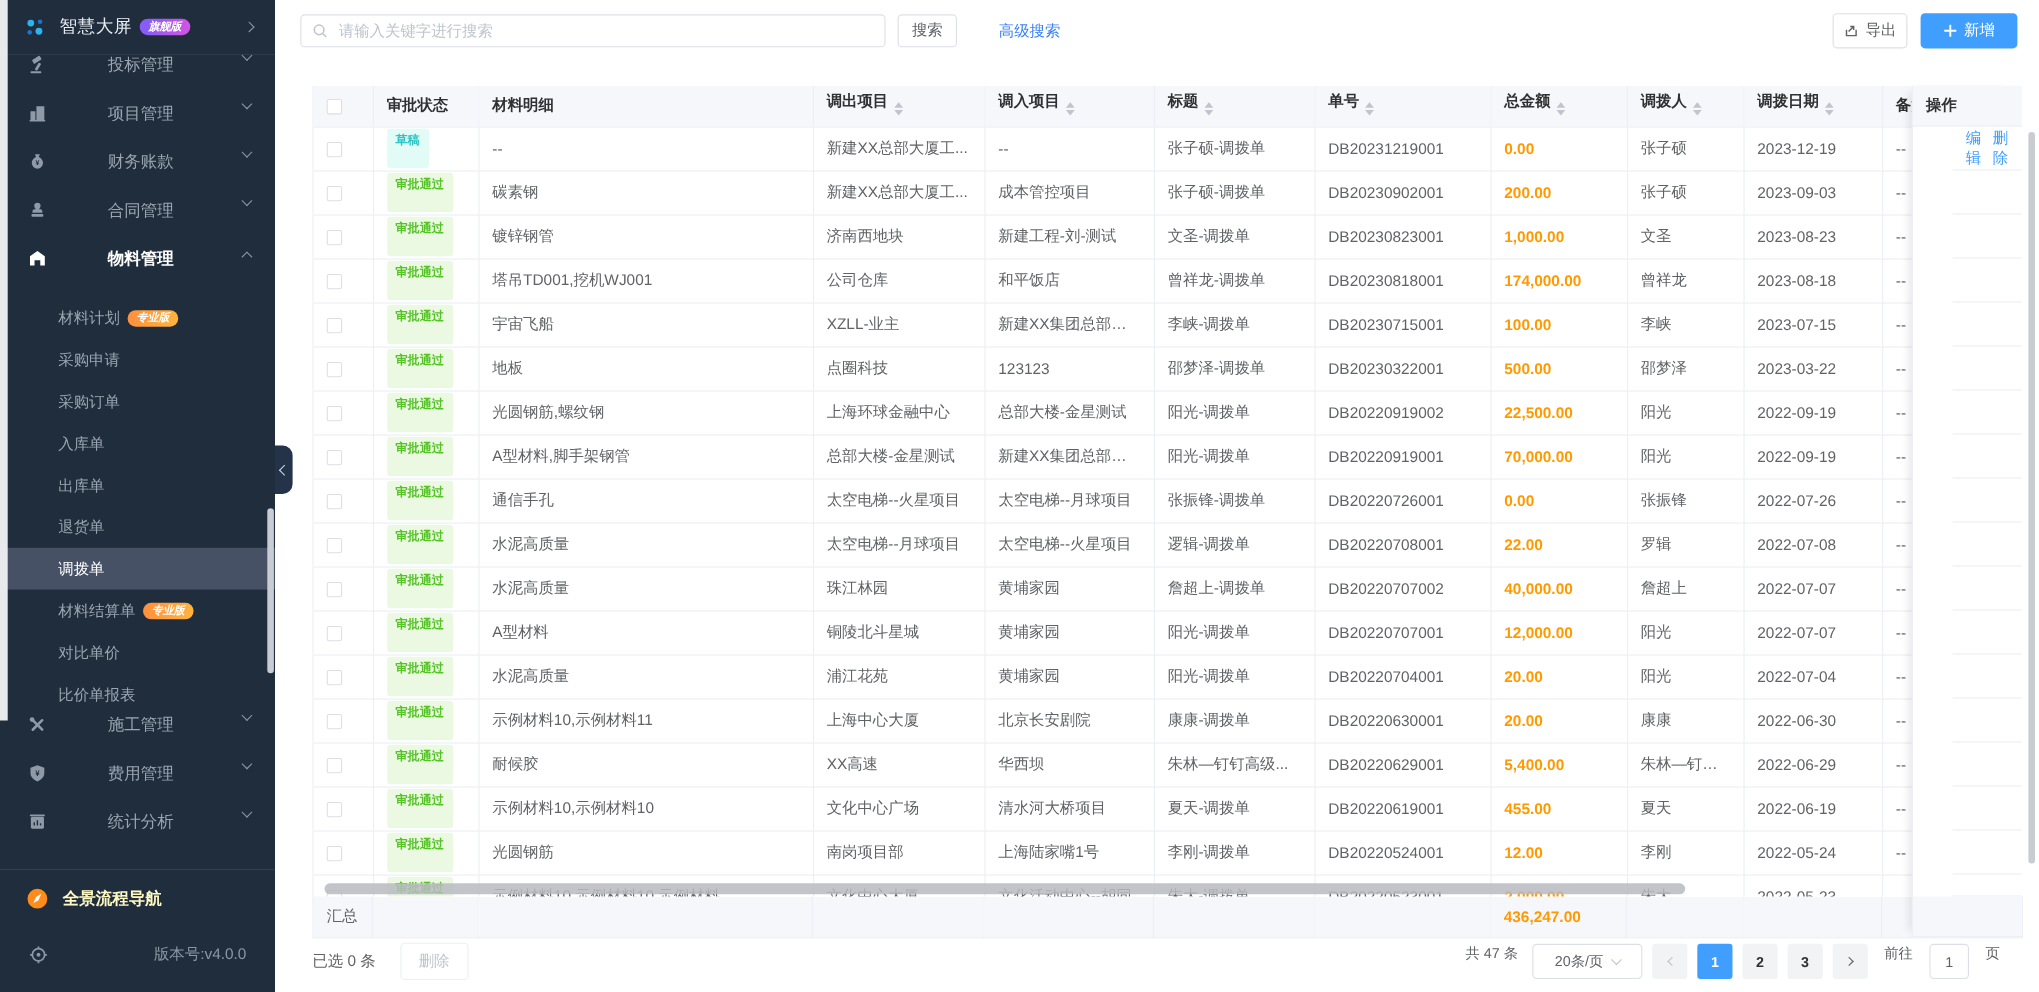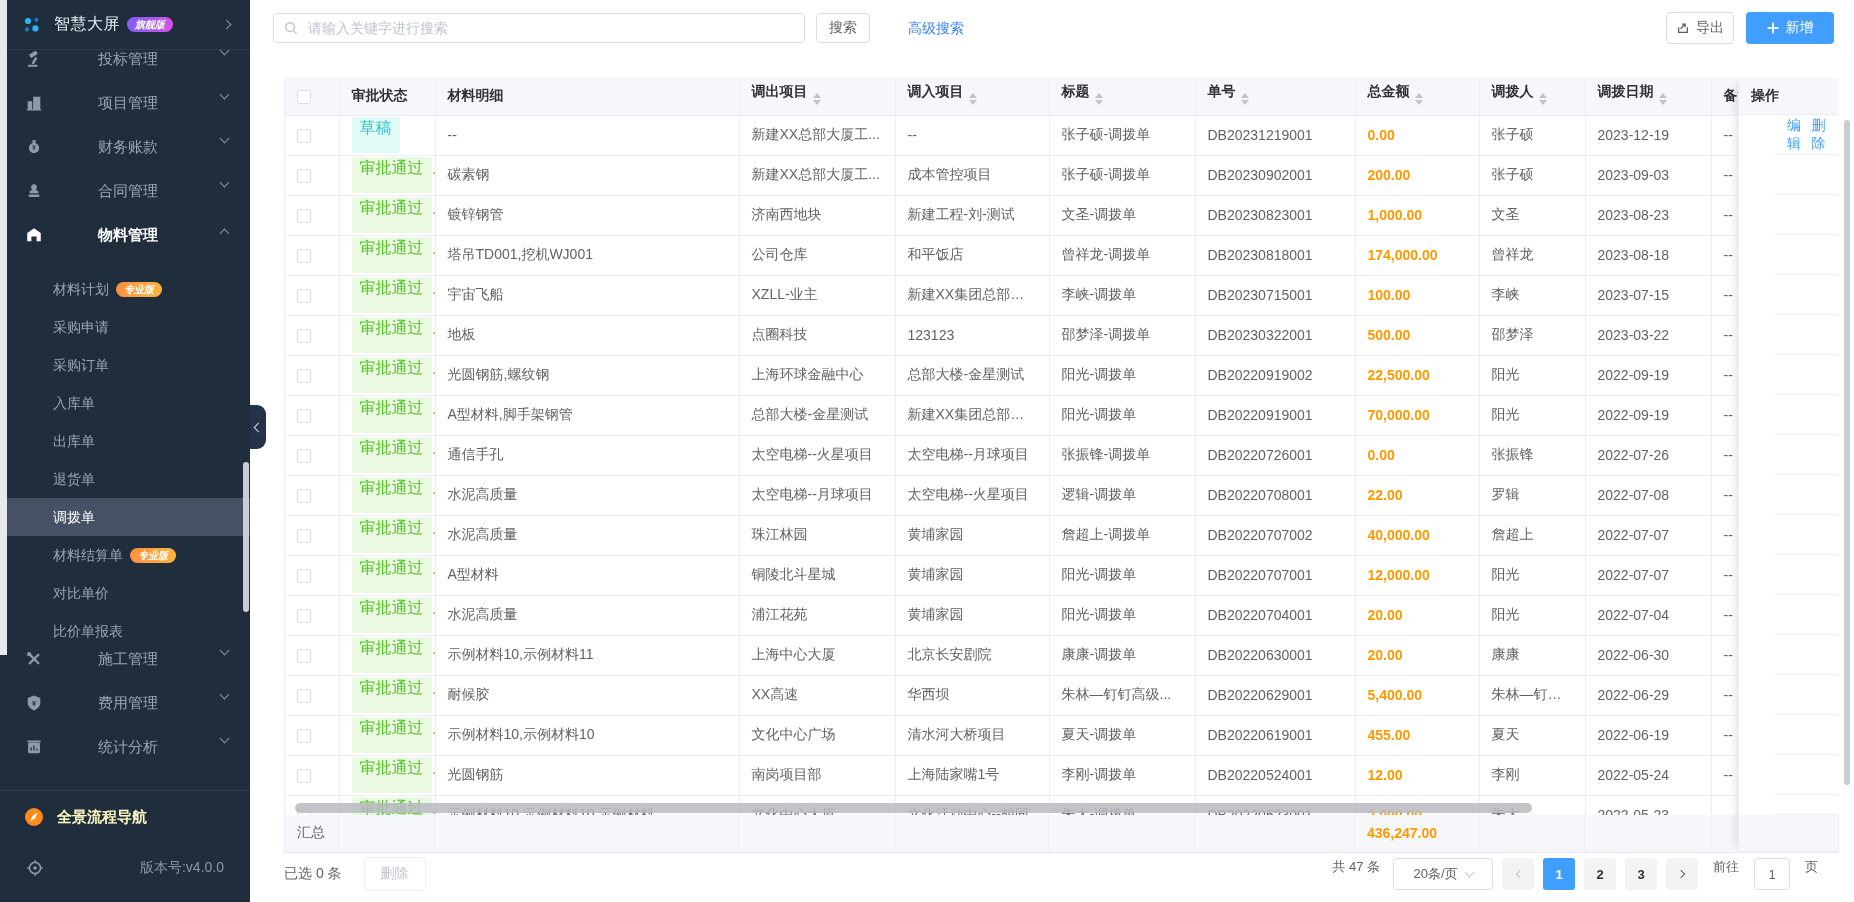--- a/index.html
+++ b/index.html
@@ -48,21 +48,21 @@
     color:#fff;font-size:14px;display:inline-flex;align-items:center;justify-content:center;gap:7px;cursor:pointer;}
   
   .table-wrap{position:absolute;left:34px;right:16px;top:78px;}
   .tbl-clip{height:737px;overflow:hidden;border-left:1px solid #ebeef5;}
   table{table-layout:fixed;border-collapse:collapse;width:1554px;}
   th{height:37px;background:#f5f7fa;color:#303133;font-size:14px;font-weight:700;text-align:left;
     padding:0 12px;border-bottom:1px solid #ebeef5;border-right:1px solid #ebeef5;white-space:nowrap;overflow:hidden;}
   td{height:40px;color:#606266;font-size:14px;padding:0 12px;border-bottom:1px solid #ebeef5;border-right:1px solid #ebeef5;
     white-space:nowrap;overflow:hidden;text-overflow:ellipsis;background:#fff;}
   .cb{display:inline-block;width:14px;height:14px;border:1px solid #dcdfe6;border-radius:2px;background:#fff;vertical-align:middle;cursor:pointer;}
-  .tag{display:inline-block;height:36px;line-height:22px;padding:0 8px;border-radius:3px;font-size:16px;}
+  .tag{display:inline-block;height:36px;line-height:22px;padding:0 8px;border-radius:3px;font-size:11px;font-weight:bold;}
   .tag.approved{color:#55c427;background:#ebf9e2;}
   .tag.draft{color:#2dc5c6;background:#e2fbf7;}
   .amt{color:#ff9900;font-weight:700;}
   .sort{display:inline-flex;flex-direction:column;margin-left:5px;vertical-align:-2px;}
   .sort i{width:0;height:0;border:4px solid transparent;display:block;}
   .sort .u{border-bottom:5px solid #c0c4cc;margin-bottom:2px;}
   .sort .d{border-top:5px solid #c0c4cc;}
   .sum-table td{background:#f5f7fa;height:37px;}
   
   .op-col{position:absolute;top:0;right:0;width:100px;background:#fff;border-left:1px solid #ebeef5;

